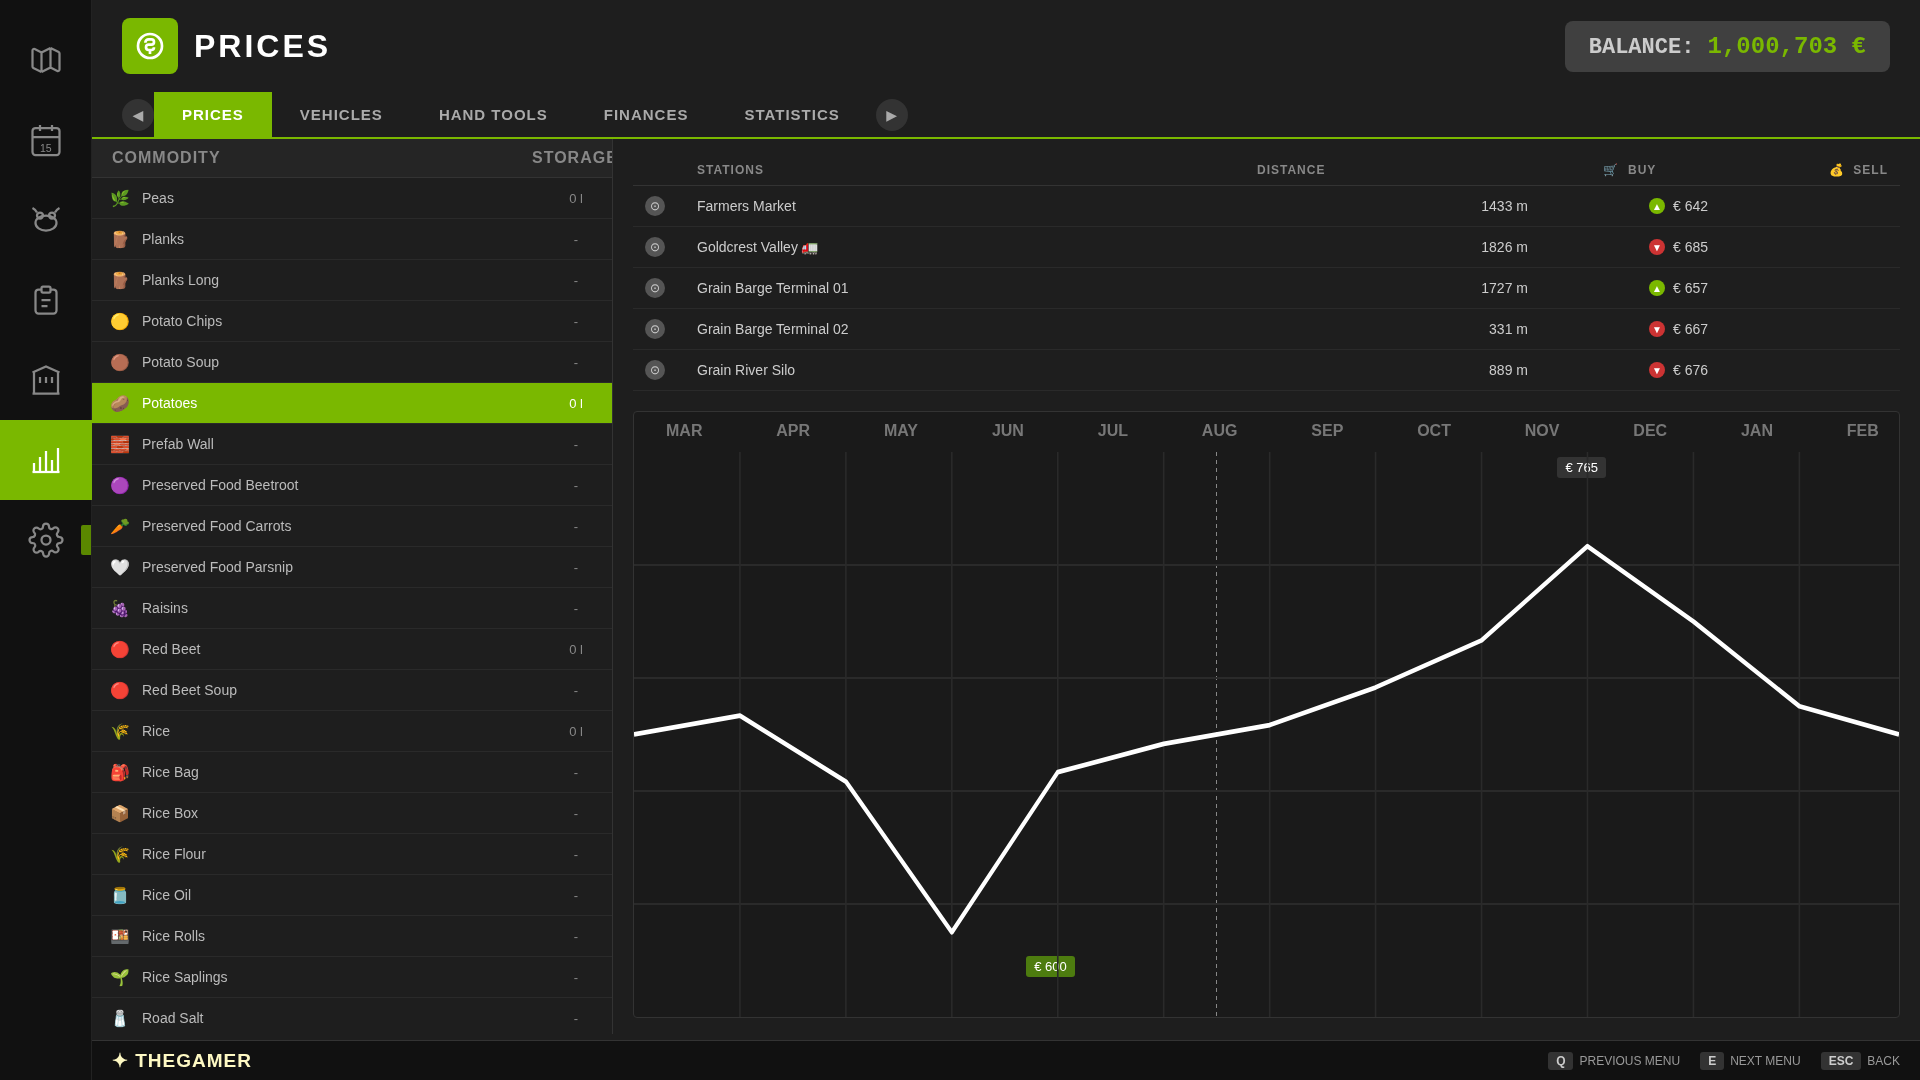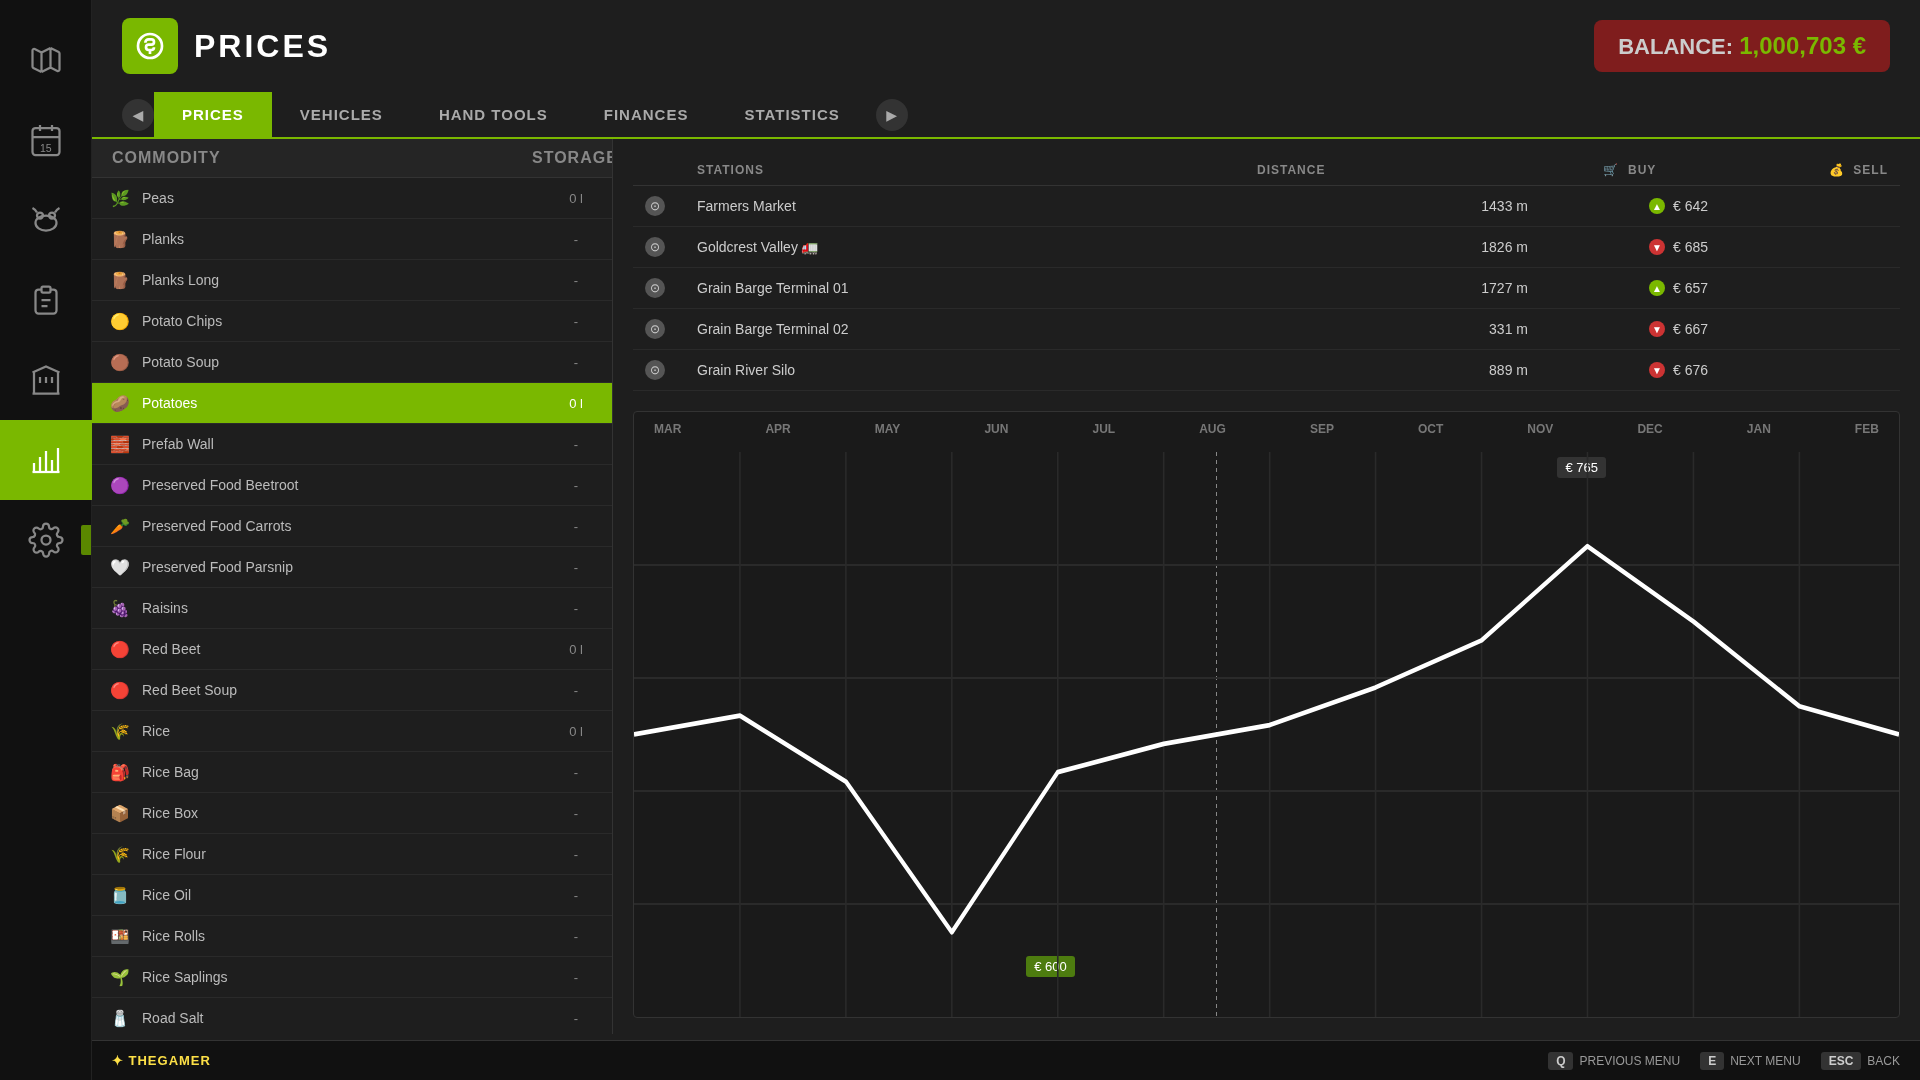--- a/index.html
+++ b/index.html
@@ -72,26 +72,27 @@
       margin-right: 16px;
     }
     .header-title {
       font-size: 32px;
       font-weight: bold;
       color: #fff;
       letter-spacing: 3px;
     }
     .balance-box {
       margin-left: auto;
-      background: #7f1d1d;
+      background: #404040;
       border-radius: 8px;
       padding: 12px 24px;
       font-size: 22px;
       color: #ccc;
       font-weight: bold;
+      font-family: Liberation Mono, monospace;
     }
     .balance-amount {
       color: #7ab800;
       font-size: 24px;
     }
 
     
     .nav-tabs {
       display: flex;
       align-items: center;
@@ -264,24 +265,24 @@
       position: relative;
       background: #1a1a1a;
       border: 1px solid #333;
       border-radius: 4px;
       overflow: hidden;
     }
     .chart-months {
       display: flex;
       position: absolute;
       top: 10px;
-      left: 20px;
+      left: 32px;
       right: 20px;
       justify-content: space-between;
-      font-size: 12px;
+      font-size: 16px;
       color: #777;
       font-weight: bold;
     }
     .chart-area {
       position: absolute;
       top: 40px;
       left: 0;
       right: 0;
       bottom: 0;
     }
@@ -324,22 +325,22 @@
       background: #111;
       display: flex;
       align-items: center;
       justify-content: flex-end;
       padding: 0 20px;
       gap: 20px;
       border-top: 1px solid #333;
     }
     .bottom-brand {
       margin-right: auto;
-      font-size: 13px;
-      color: #fde047;
+      font-size: 19px;
+      color: #fef9c3;
       font-weight: bold;
       letter-spacing: 1px;
     }
     .bottom-key {
       display: flex;
       align-items: center;
       gap: 6px;
       font-size: 12px;
       color: #999;
     }

